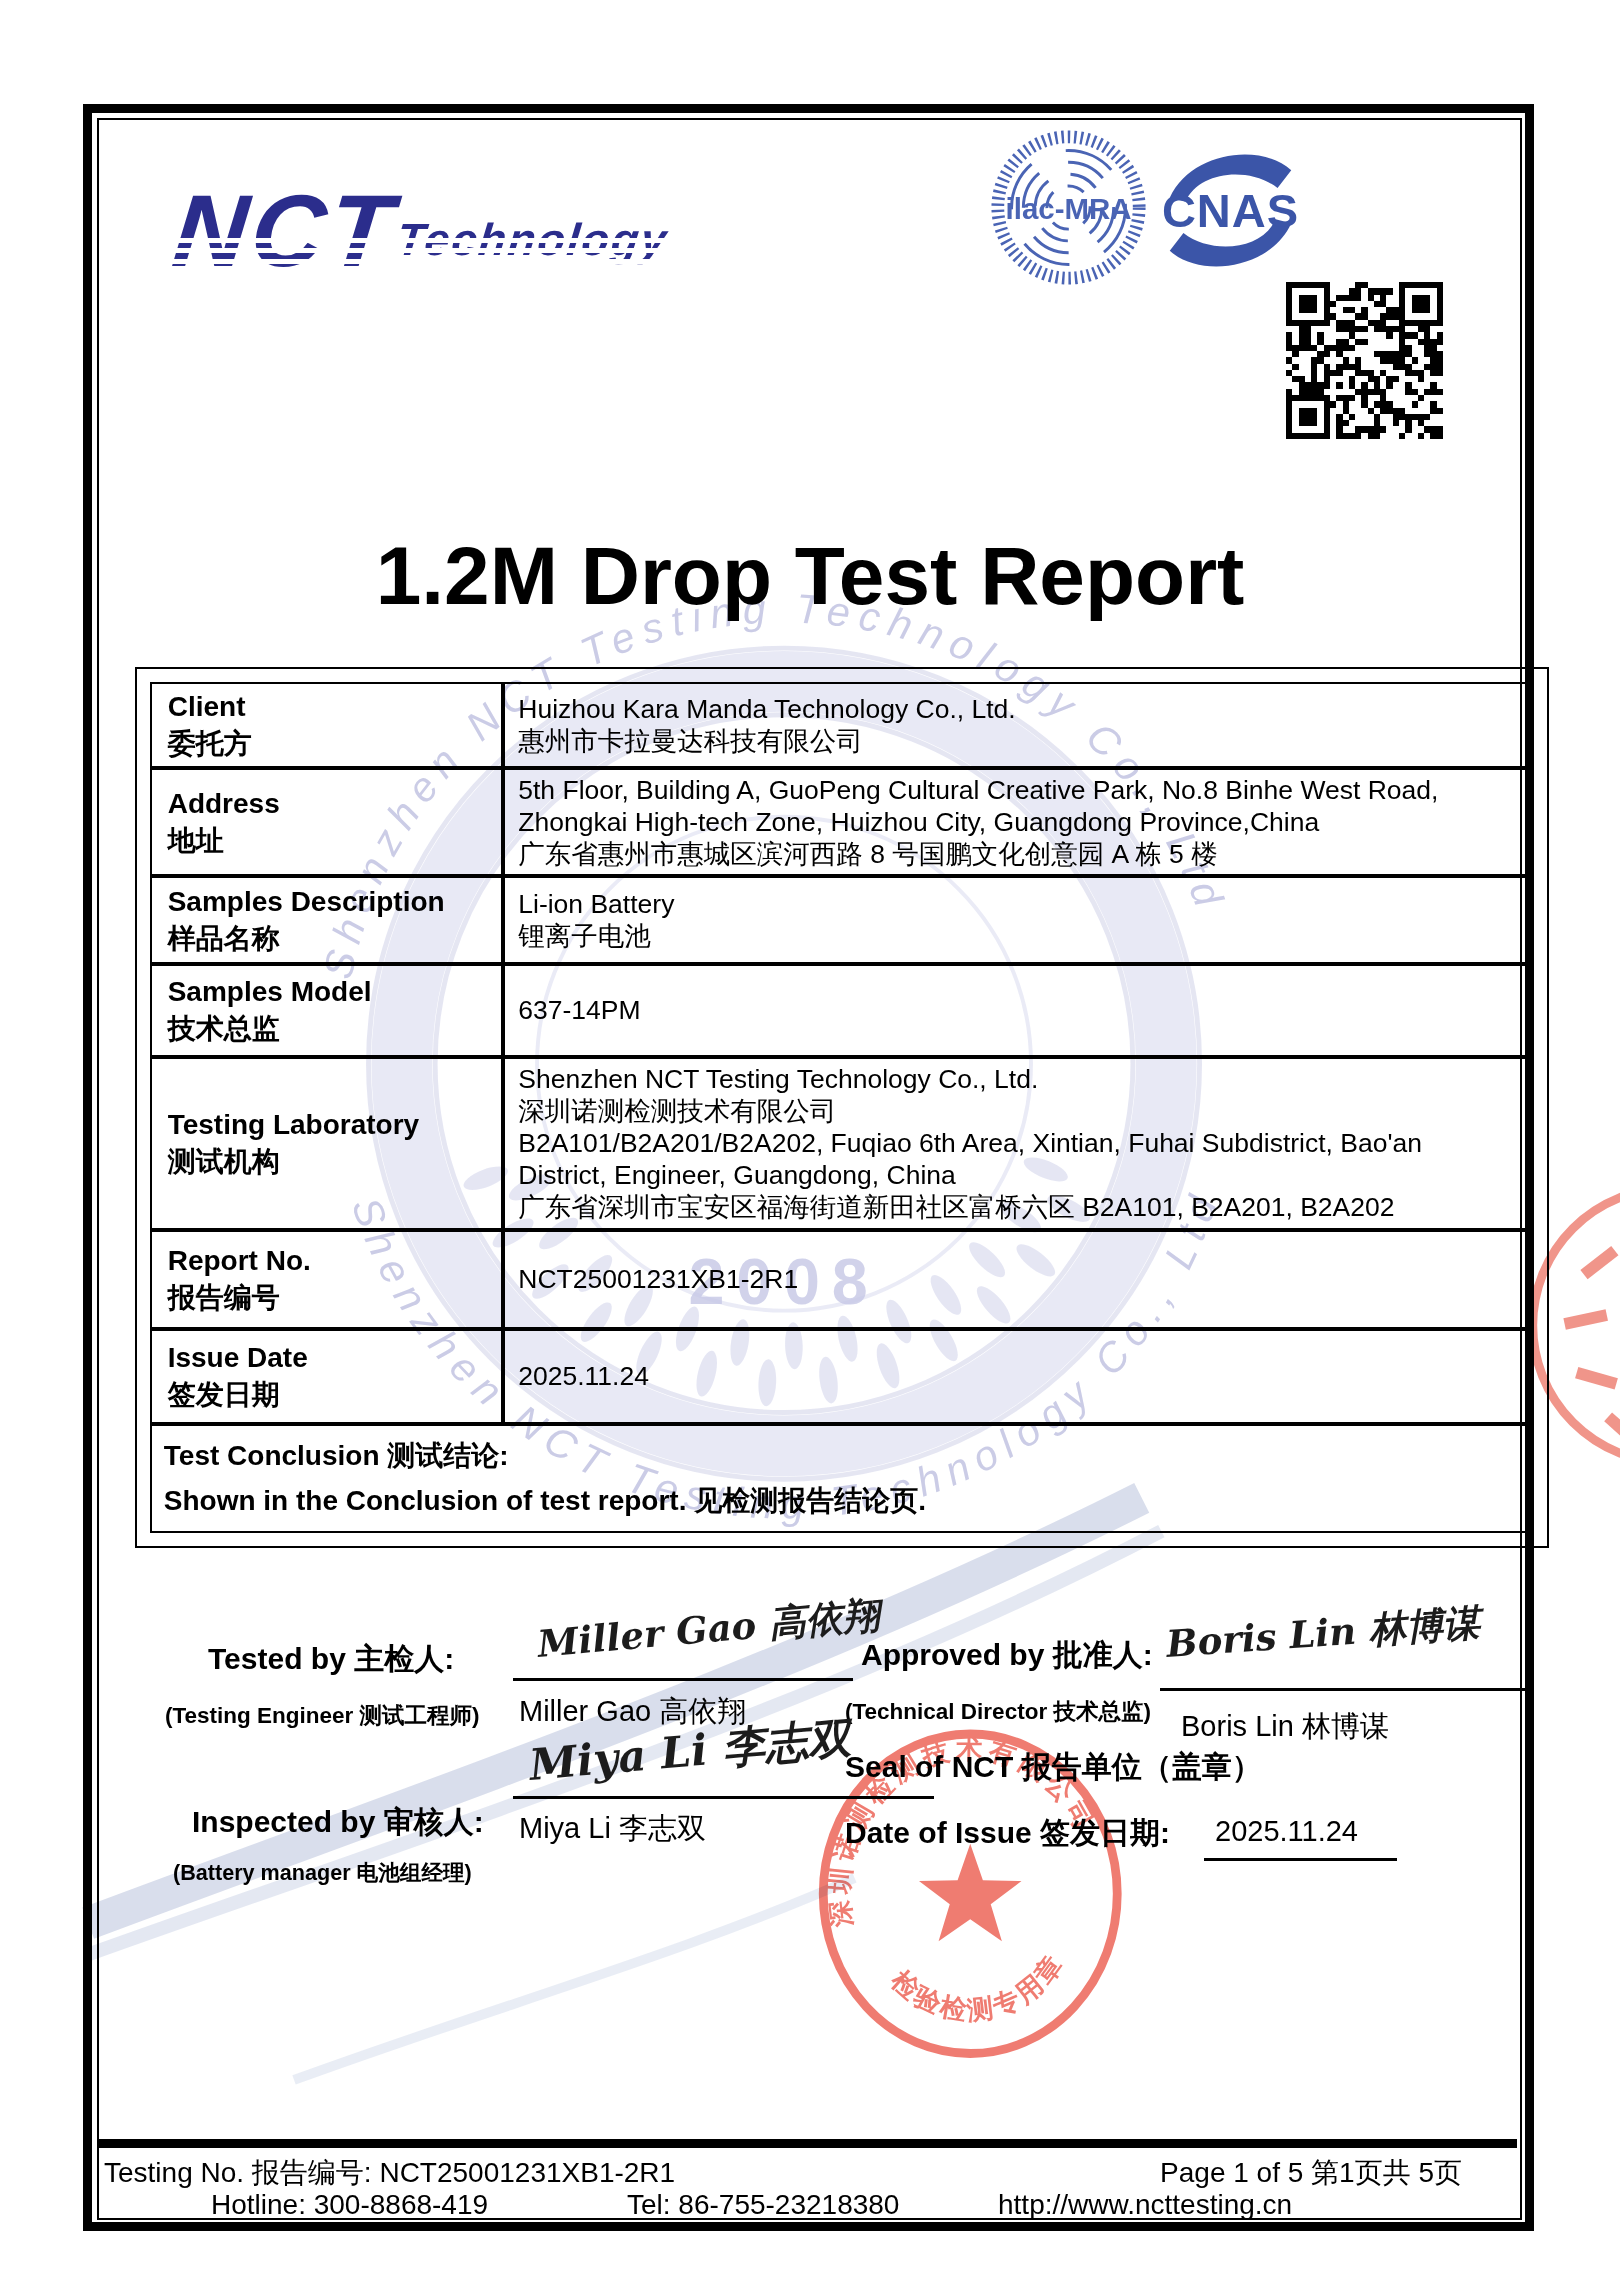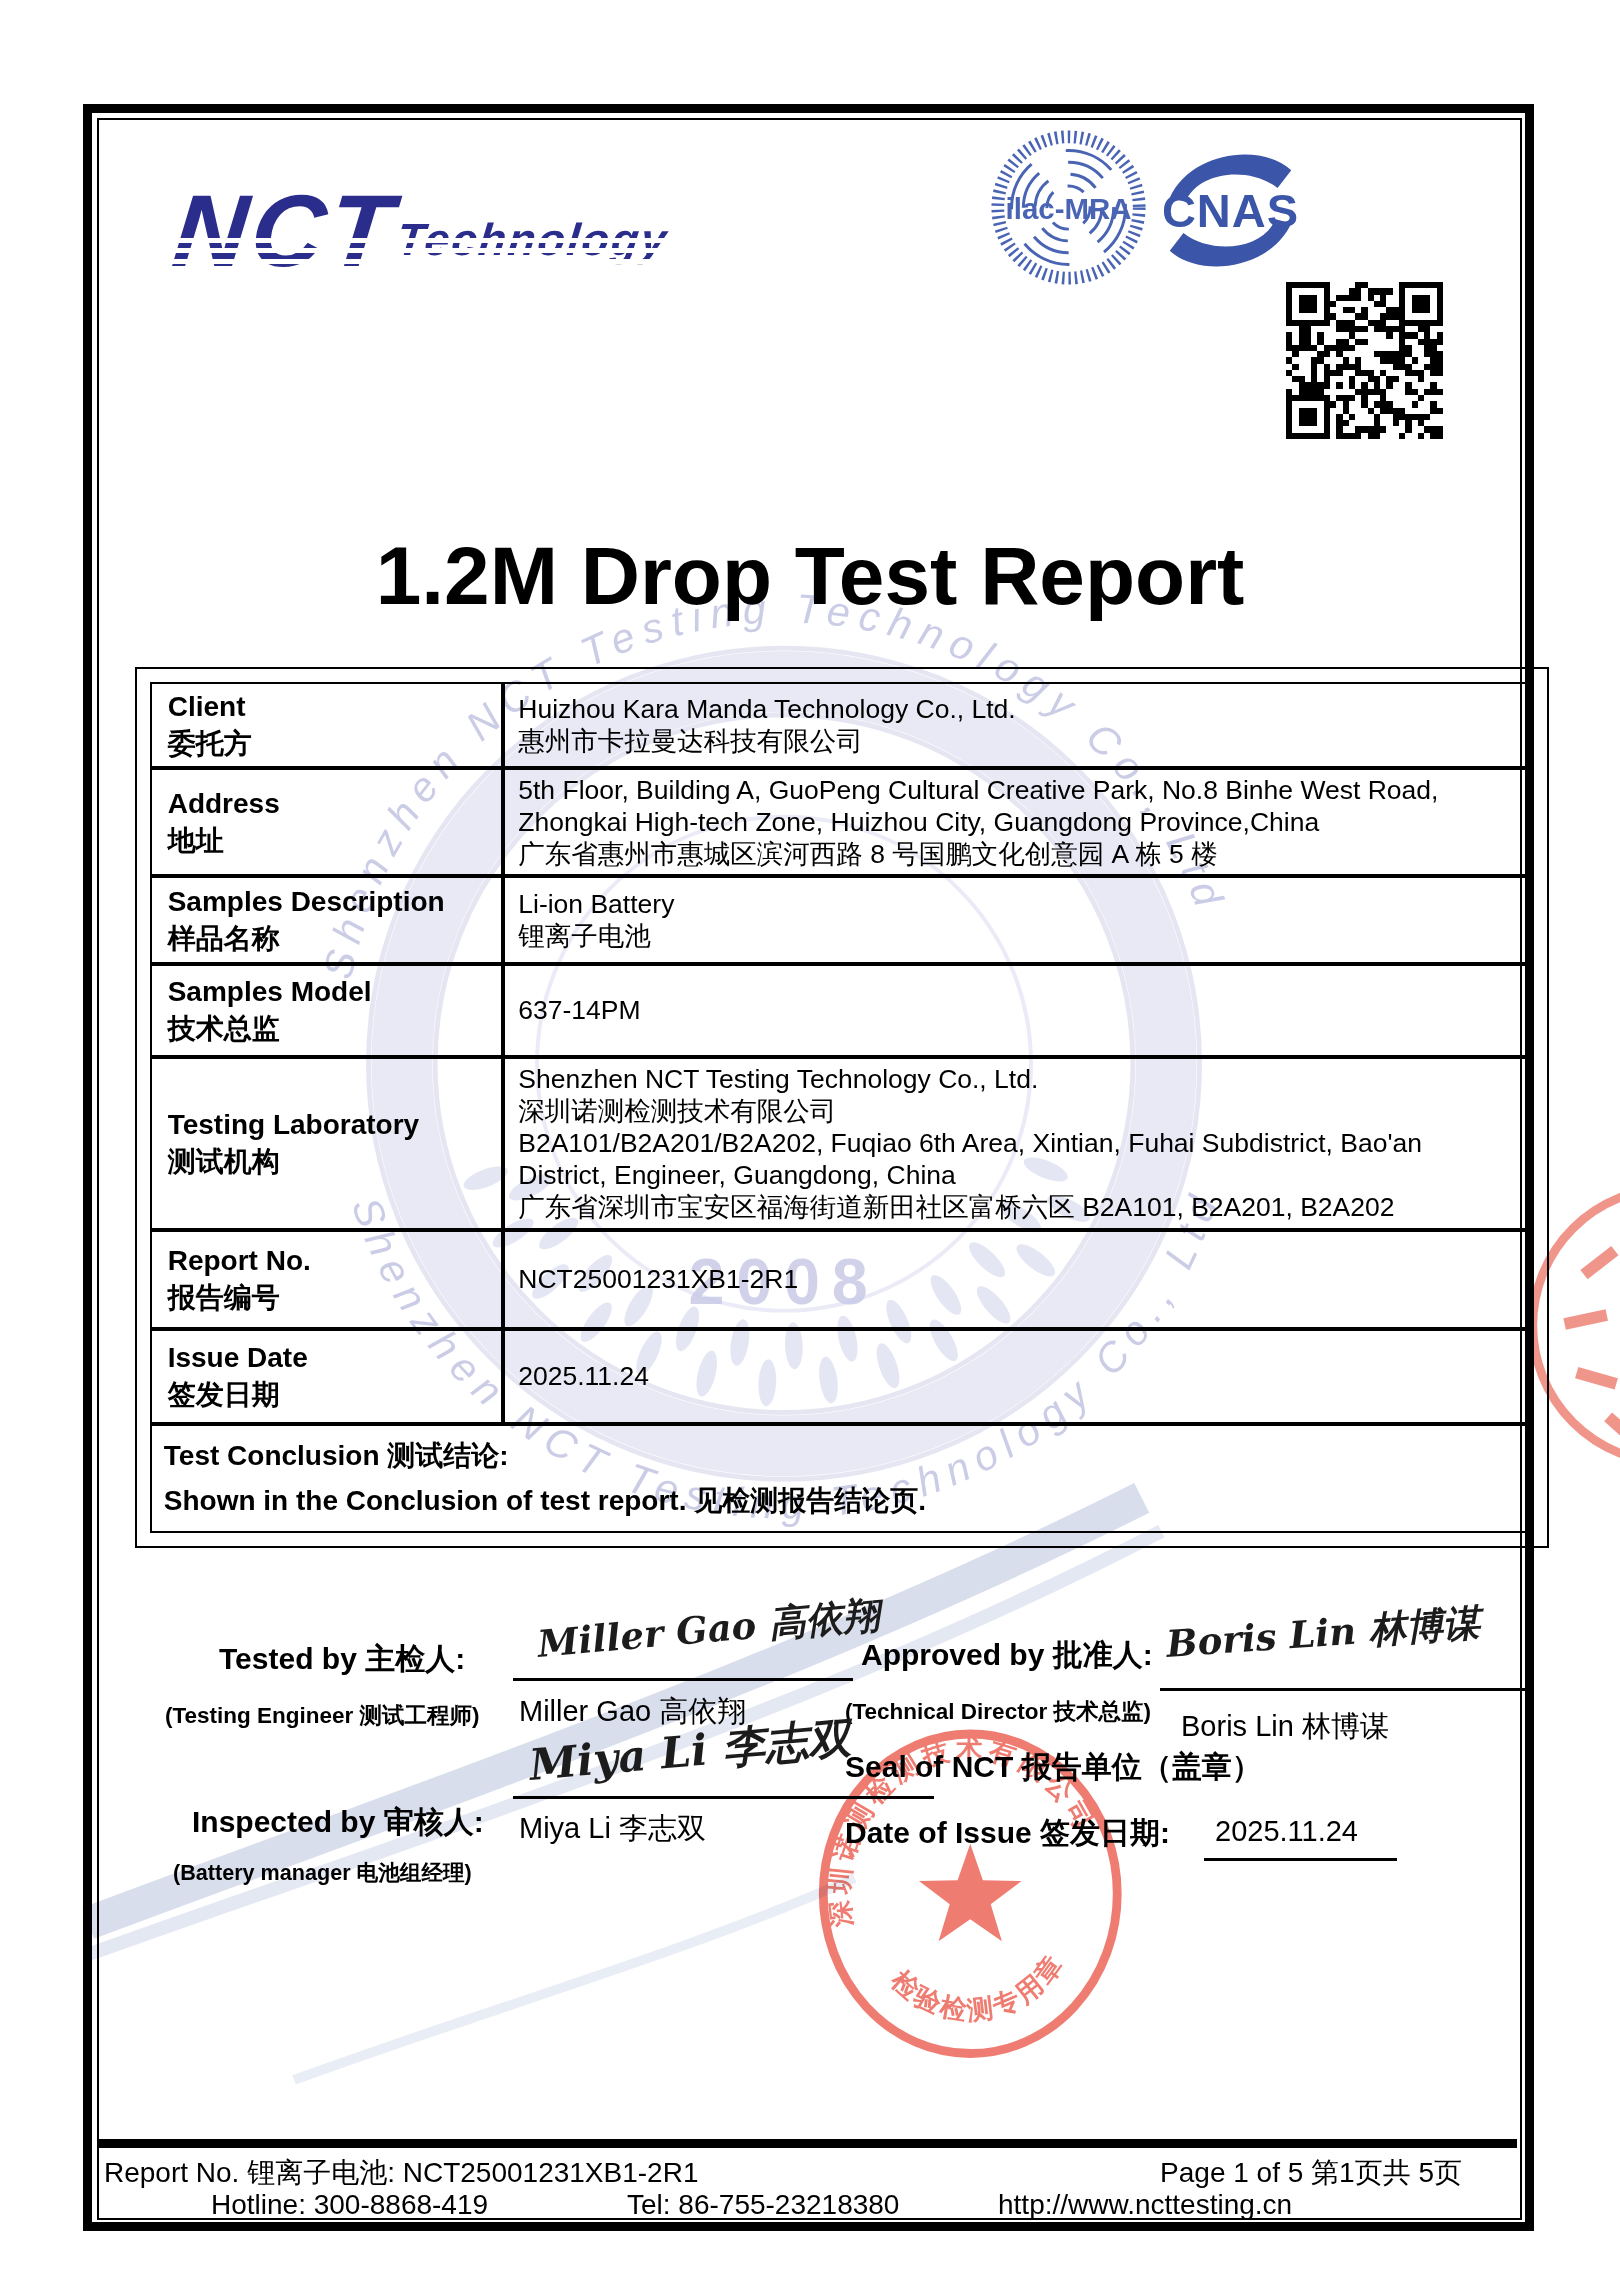--- a/index.html
+++ b/index.html
@@ -454,21 +454,21 @@
       <tr style="height:94px">
         <td class="concl" colspan="2">
           <div>Test Conclusion 测试结论:</div>
           <div>Shown in the Conclusion of test report. 见检测报告结论页.</div>
         </td>
       </tr>
     </tbody>
       </table>
   </div>
 
-  <div class="abs sig-label" style="left:219px; top:1639px;">Tested by 主检人:</div>
+  <div class="abs sig-label" style="left:208px; top:1639px;">Tested by 主检人:</div>
   <div class="abs sig-sub" style="left:165px; top:1700px;">(Testing Engineer 测试工程师)</div>
   <div class="abs handwriting" style="left:537px; top:1605px; font-size:37px; transform:rotate(-5deg);">Miller Gao 高依翔</div>
   <div class="abs sig-line" style="left:513px; top:1678px; width:340px;"></div>
   <div class="abs sig-print" style="left:519px; top:1692px;">Miller Gao  高依翔</div>
 
   <div class="abs sig-label" style="left:861px; top:1635px;">Approved by 批准人:</div>
   <div class="abs sig-sub" style="left:845px; top:1696px;">(Technical Director 技术总监)</div>
   <div class="abs handwriting" style="left:1166px; top:1609px; font-size:37px; transform:rotate(-4deg);">Boris Lin 林博谋</div>
   <div class="abs sig-line" style="left:1160px; top:1688px; width:365px;"></div>
   <div class="abs sig-print" style="left:1181px; top:1707px;">Boris Lin 林博谋</div>
@@ -503,20 +503,20 @@
     <g opacity="0.9">
       <circle cx="1704" cy="1352" r="140" fill="none" stroke="#ef8a7e" stroke-width="9"></circle>
       <rect x="1612" y="1282" width="40" height="12" fill="#ef8a7e" transform="rotate(-38 1632 1288)"></rect>
       <rect x="1596" y="1340" width="44" height="12" fill="#ef8a7e" transform="rotate(-12 1618 1346)"></rect>
       <rect x="1608" y="1400" width="42" height="12" fill="#ef8a7e" transform="rotate(16 1629 1406)"></rect>
       <rect x="1636" y="1452" width="38" height="12" fill="#ef8a7e" transform="rotate(42 1655 1458)"></rect>
     </g>
   </svg>
 
   <div id="footer-rule" class="abs"></div>
-  <div class="abs foot" style="left:104px; top:2154px;">Report No. 锂离子电池: NCT25001231XB1-2R1</div>
+  <div class="abs foot" style="left:104px; top:2154px;">Testing No. 报告编号: NCT25001231XB1-2R1</div>
   <div class="abs foot" style="right:158px; top:2154px;">Page 1 of 5 第1页共 5页</div>
   <div class="abs foot" style="left:211px; top:2189px;">Hotline: 300-8868-419</div>
   <div class="abs foot" style="left:627px; top:2189px;">Tel: 86-755-23218380</div>
   <div class="abs foot" style="left:998px; top:2189px;">http://www.ncttesting.cn</div>
 
 </div>
 
 
 </body></html>

